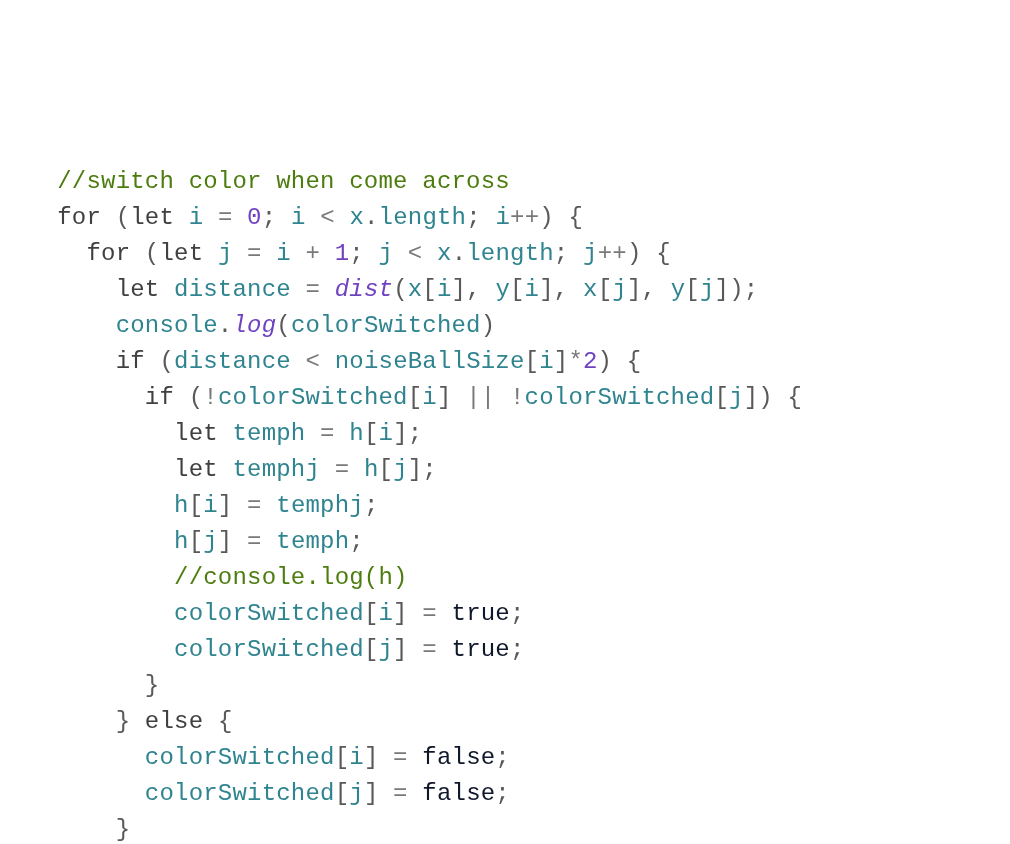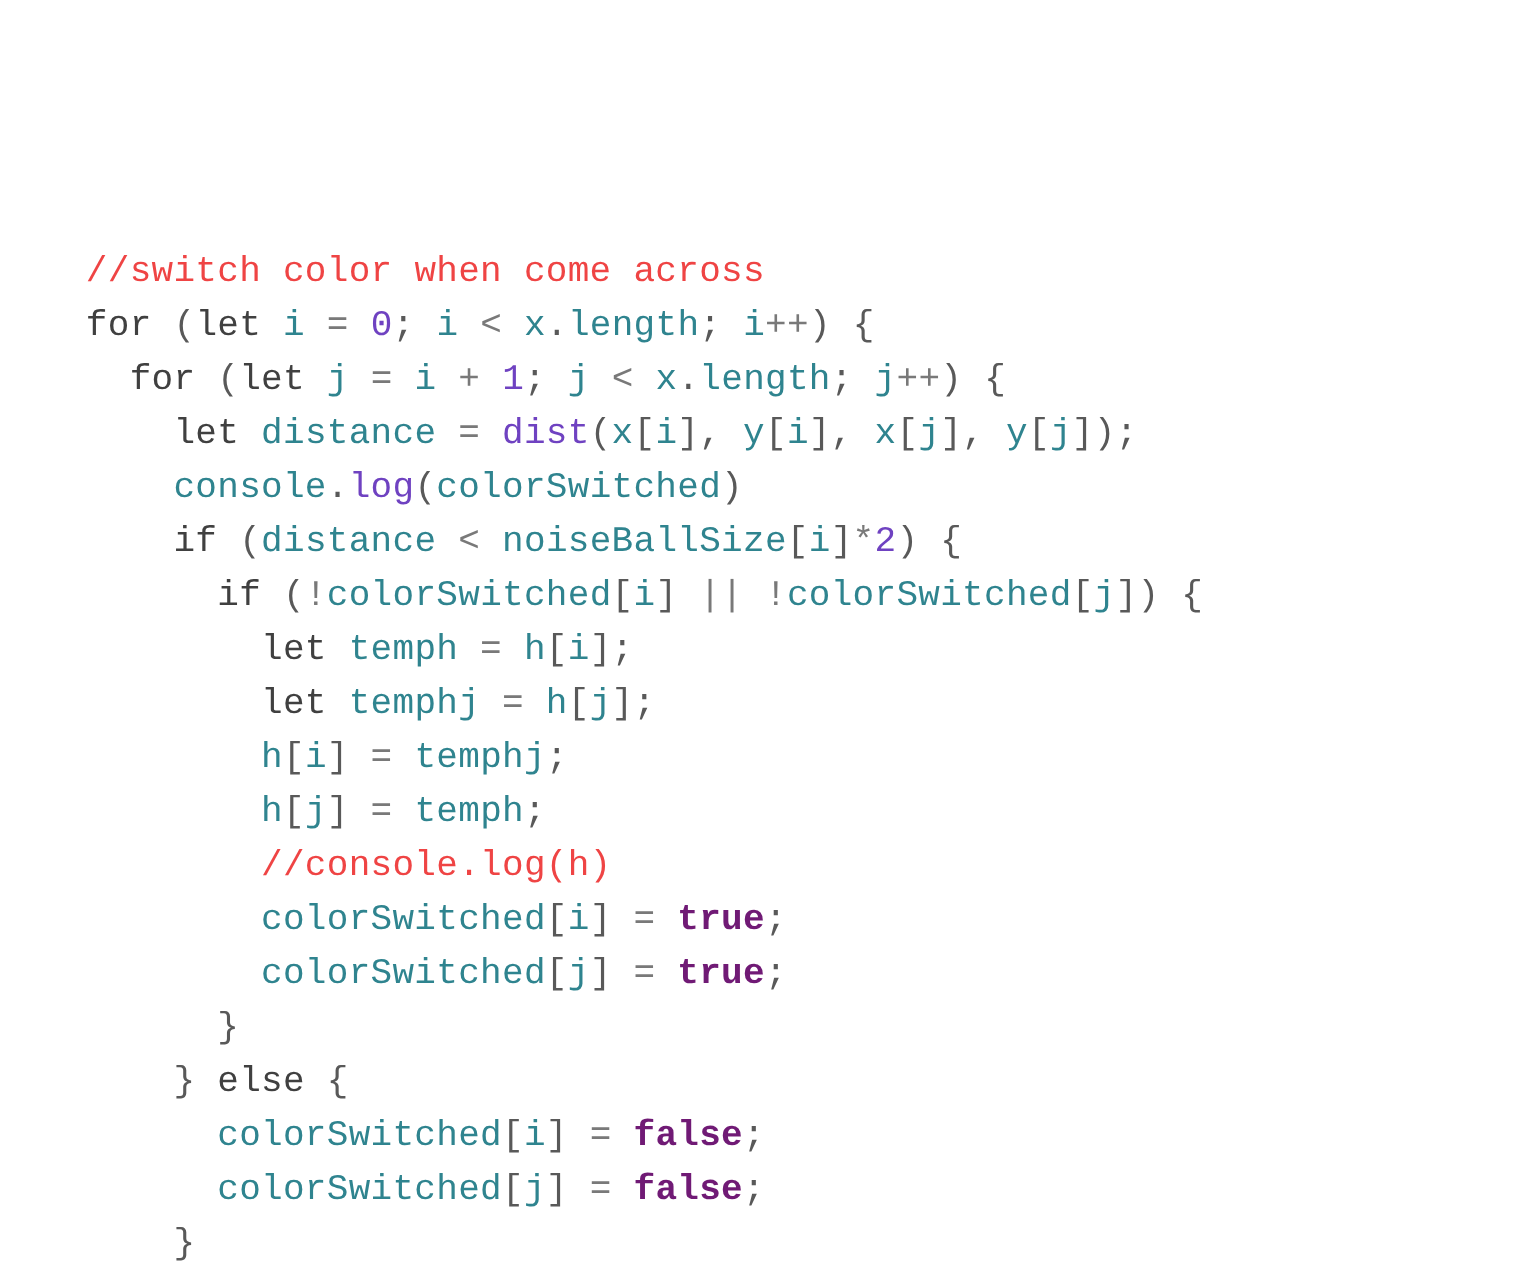--- a/index.html
+++ b/index.html
@@ -13,28 +13,28 @@
       font-size: 24px;
       line-height: 1.5;
       padding: 20px 28px;
       color: #333;
       white-space: pre;
       letter-spacing: 0.2px;
     }
     .code-line {
       display: block;
     }
-    .tok-comment { color: #ef4444; }
+    .tok-comment { color: #4d7c0f; }
     .tok-keyword { color: #404040; }
     .tok-ident { color: #2f848f; }
-    .tok-func { color: #6f42c1; }
+    .tok-func { color: #6f42c1; font-style: italic; }
     .tok-num { color: #6f42c1; }
     .tok-op { color: #797979; }
     .tok-punct { color: #595959; }
-    .tok-bool { color: #701a75; font-weight: bold; }
+    .tok-bool { color: #0f172a; }
     .tok-text { color: #555; }
   </style>
 </head>
 <body>
 
 
 
 <div id="code-block"><span class="code-line">  <span class="tok-comment">//switch color when come across</span></span><span class="code-line">  <span class="tok-keyword">for</span><span class="tok-text"> </span><span class="tok-punct">(</span><span class="tok-keyword">let</span><span class="tok-text"> </span><span class="tok-ident">i</span><span class="tok-text"> </span><span class="tok-op">=</span><span class="tok-text"> </span><span class="tok-num">0</span><span class="tok-punct">;</span><span class="tok-text"> </span><span class="tok-ident">i</span><span class="tok-text"> </span><span class="tok-op">&lt;</span><span class="tok-text"> </span><span class="tok-ident">x</span><span class="tok-punct">.</span><span class="tok-ident">length</span><span class="tok-punct">;</span><span class="tok-text"> </span><span class="tok-ident">i</span><span class="tok-op">++</span><span class="tok-punct">)</span><span class="tok-text"> </span><span class="tok-punct">{</span></span><span class="code-line">    <span class="tok-keyword">for</span><span class="tok-text"> </span><span class="tok-punct">(</span><span class="tok-keyword">let</span><span class="tok-text"> </span><span class="tok-ident">j</span><span class="tok-text"> </span><span class="tok-op">=</span><span class="tok-text"> </span><span class="tok-ident">i</span><span class="tok-text"> </span><span class="tok-op">+</span><span class="tok-text"> </span><span class="tok-num">1</span><span class="tok-punct">;</span><span class="tok-text"> </span><span class="tok-ident">j</span><span class="tok-text"> </span><span class="tok-op">&lt;</span><span class="tok-text"> </span><span class="tok-ident">x</span><span class="tok-punct">.</span><span class="tok-ident">length</span><span class="tok-punct">;</span><span class="tok-text"> </span><span class="tok-ident">j</span><span class="tok-op">++</span><span class="tok-punct">)</span><span class="tok-text"> </span><span class="tok-punct">{</span></span><span class="code-line">      <span class="tok-keyword">let</span><span class="tok-text"> </span><span class="tok-ident">distance</span><span class="tok-text"> </span><span class="tok-op">=</span><span class="tok-text"> </span><span class="tok-func">dist</span><span class="tok-punct">(</span><span class="tok-ident">x</span><span class="tok-punct">[</span><span class="tok-ident">i</span><span class="tok-punct">]</span><span class="tok-punct">,</span><span class="tok-text"> </span><span class="tok-ident">y</span><span class="tok-punct">[</span><span class="tok-ident">i</span><span class="tok-punct">]</span><span class="tok-punct">,</span><span class="tok-text"> </span><span class="tok-ident">x</span><span class="tok-punct">[</span><span class="tok-ident">j</span><span class="tok-punct">]</span><span class="tok-punct">,</span><span class="tok-text"> </span><span class="tok-ident">y</span><span class="tok-punct">[</span><span class="tok-ident">j</span><span class="tok-punct">]</span><span class="tok-punct">)</span><span class="tok-punct">;</span></span><span class="code-line">      <span class="tok-ident">console</span><span class="tok-punct">.</span><span class="tok-func">log</span><span class="tok-punct">(</span><span class="tok-ident">colorSwitched</span><span class="tok-punct">)</span></span><span class="code-line">      <span class="tok-keyword">if</span><span class="tok-text"> </span><span class="tok-punct">(</span><span class="tok-ident">distance</span><span class="tok-text"> </span><span class="tok-op">&lt;</span><span class="tok-text"> </span><span class="tok-ident">noiseBallSize</span><span class="tok-punct">[</span><span class="tok-ident">i</span><span class="tok-punct">]</span><span class="tok-op">*</span><span class="tok-num">2</span><span class="tok-punct">)</span><span class="tok-text"> </span><span class="tok-punct">{</span></span><span class="code-line">        <span class="tok-keyword">if</span><span class="tok-text"> </span><span class="tok-punct">(</span><span class="tok-op">!</span><span class="tok-ident">colorSwitched</span><span class="tok-punct">[</span><span class="tok-ident">i</span><span class="tok-punct">]</span><span class="tok-text"> </span><span class="tok-op">||</span><span class="tok-text"> </span><span class="tok-op">!</span><span class="tok-ident">colorSwitched</span><span class="tok-punct">[</span><span class="tok-ident">j</span><span class="tok-punct">]</span><span class="tok-punct">)</span><span class="tok-text"> </span><span class="tok-punct">{</span></span><span class="code-line">          <span class="tok-keyword">let</span><span class="tok-text"> </span><span class="tok-ident">temph</span><span class="tok-text"> </span><span class="tok-op">=</span><span class="tok-text"> </span><span class="tok-ident">h</span><span class="tok-punct">[</span><span class="tok-ident">i</span><span class="tok-punct">]</span><span class="tok-punct">;</span></span><span class="code-line">          <span class="tok-keyword">let</span><span class="tok-text"> </span><span class="tok-ident">temphj</span><span class="tok-text"> </span><span class="tok-op">=</span><span class="tok-text"> </span><span class="tok-ident">h</span><span class="tok-punct">[</span><span class="tok-ident">j</span><span class="tok-punct">]</span><span class="tok-punct">;</span></span><span class="code-line">          <span class="tok-ident">h</span><span class="tok-punct">[</span><span class="tok-ident">i</span><span class="tok-punct">]</span><span class="tok-text"> </span><span class="tok-op">=</span><span class="tok-text"> </span><span class="tok-ident">temphj</span><span class="tok-punct">;</span></span><span class="code-line">          <span class="tok-ident">h</span><span class="tok-punct">[</span><span class="tok-ident">j</span><span class="tok-punct">]</span><span class="tok-text"> </span><span class="tok-op">=</span><span class="tok-text"> </span><span class="tok-ident">temph</span><span class="tok-punct">;</span></span><span class="code-line">          <span class="tok-comment">//console.log(h)</span></span><span class="code-line">          <span class="tok-ident">colorSwitched</span><span class="tok-punct">[</span><span class="tok-ident">i</span><span class="tok-punct">]</span><span class="tok-text"> </span><span class="tok-op">=</span><span class="tok-text"> </span><span class="tok-bool">true</span><span class="tok-punct">;</span></span><span class="code-line">          <span class="tok-ident">colorSwitched</span><span class="tok-punct">[</span><span class="tok-ident">j</span><span class="tok-punct">]</span><span class="tok-text"> </span><span class="tok-op">=</span><span class="tok-text"> </span><span class="tok-bool">true</span><span class="tok-punct">;</span></span><span class="code-line">        <span class="tok-punct">}</span></span><span class="code-line">      <span class="tok-punct">}</span><span class="tok-text"> </span><span class="tok-keyword">else</span><span class="tok-text"> </span><span class="tok-punct">{</span></span><span class="code-line">        <span class="tok-ident">colorSwitched</span><span class="tok-punct">[</span><span class="tok-ident">i</span><span class="tok-punct">]</span><span class="tok-text"> </span><span class="tok-op">=</span><span class="tok-text"> </span><span class="tok-bool">false</span><span class="tok-punct">;</span></span><span class="code-line">        <span class="tok-ident">colorSwitched</span><span class="tok-punct">[</span><span class="tok-ident">j</span><span class="tok-punct">]</span><span class="tok-text"> </span><span class="tok-op">=</span><span class="tok-text"> </span><span class="tok-bool">false</span><span class="tok-punct">;</span></span><span class="code-line">      <span class="tok-punct">}</span></span></div>
 
 

